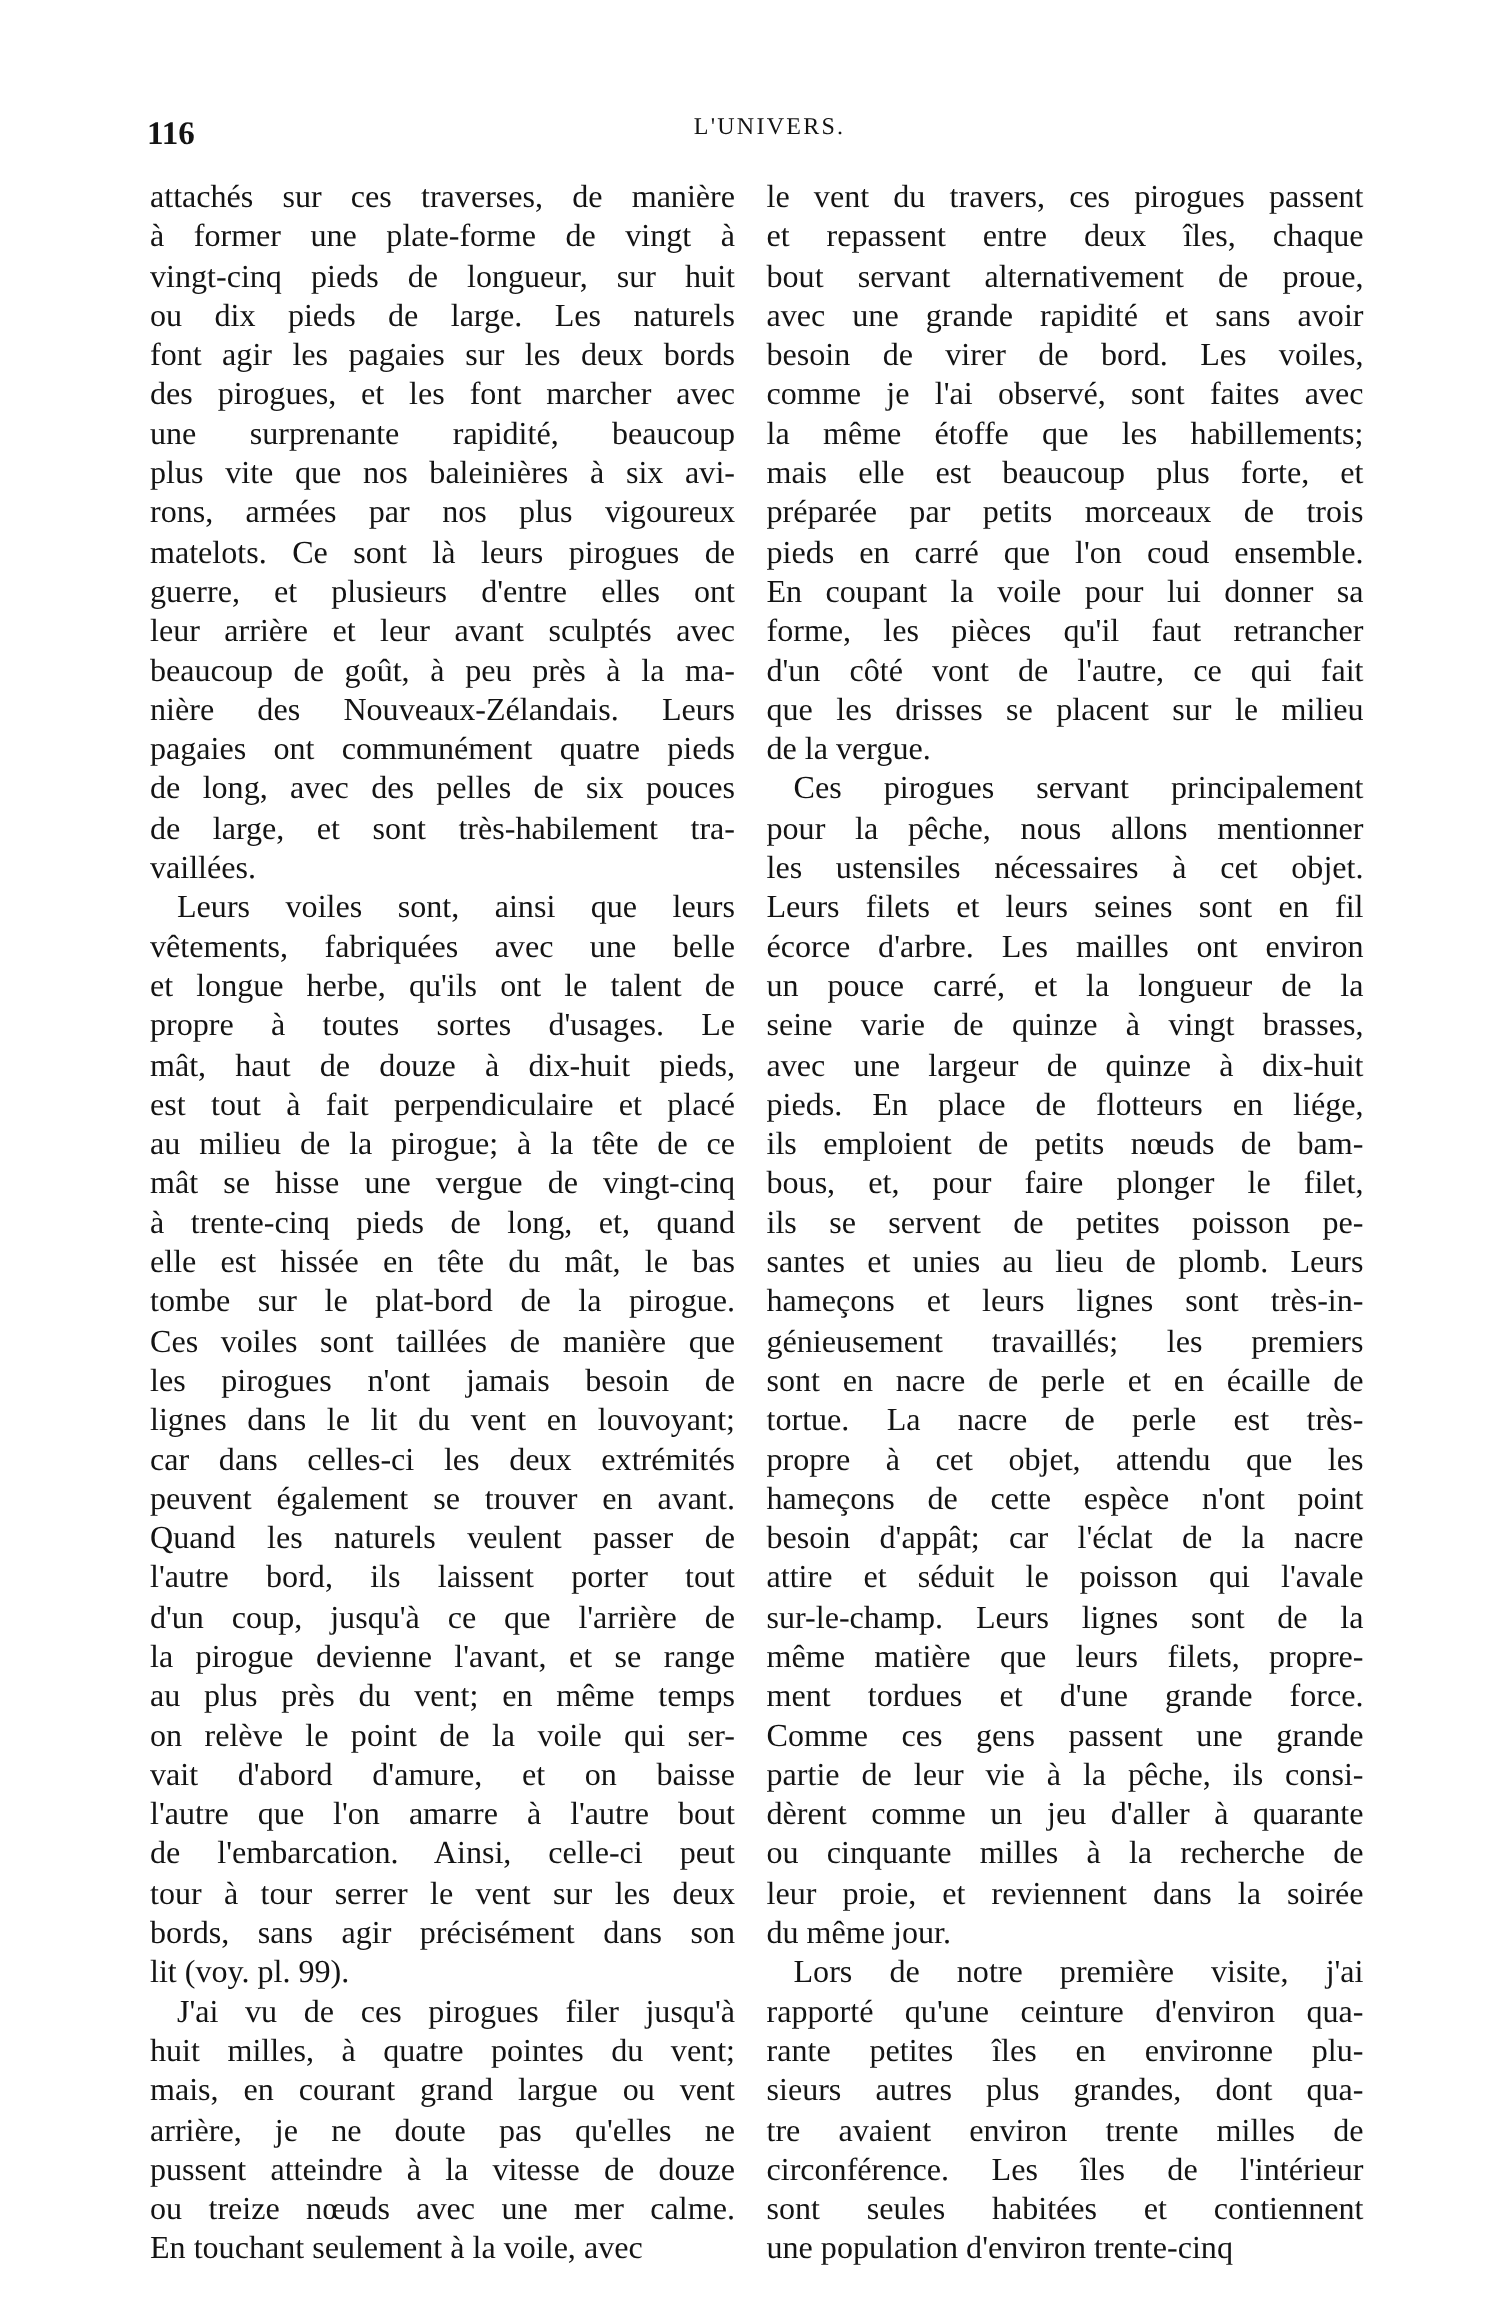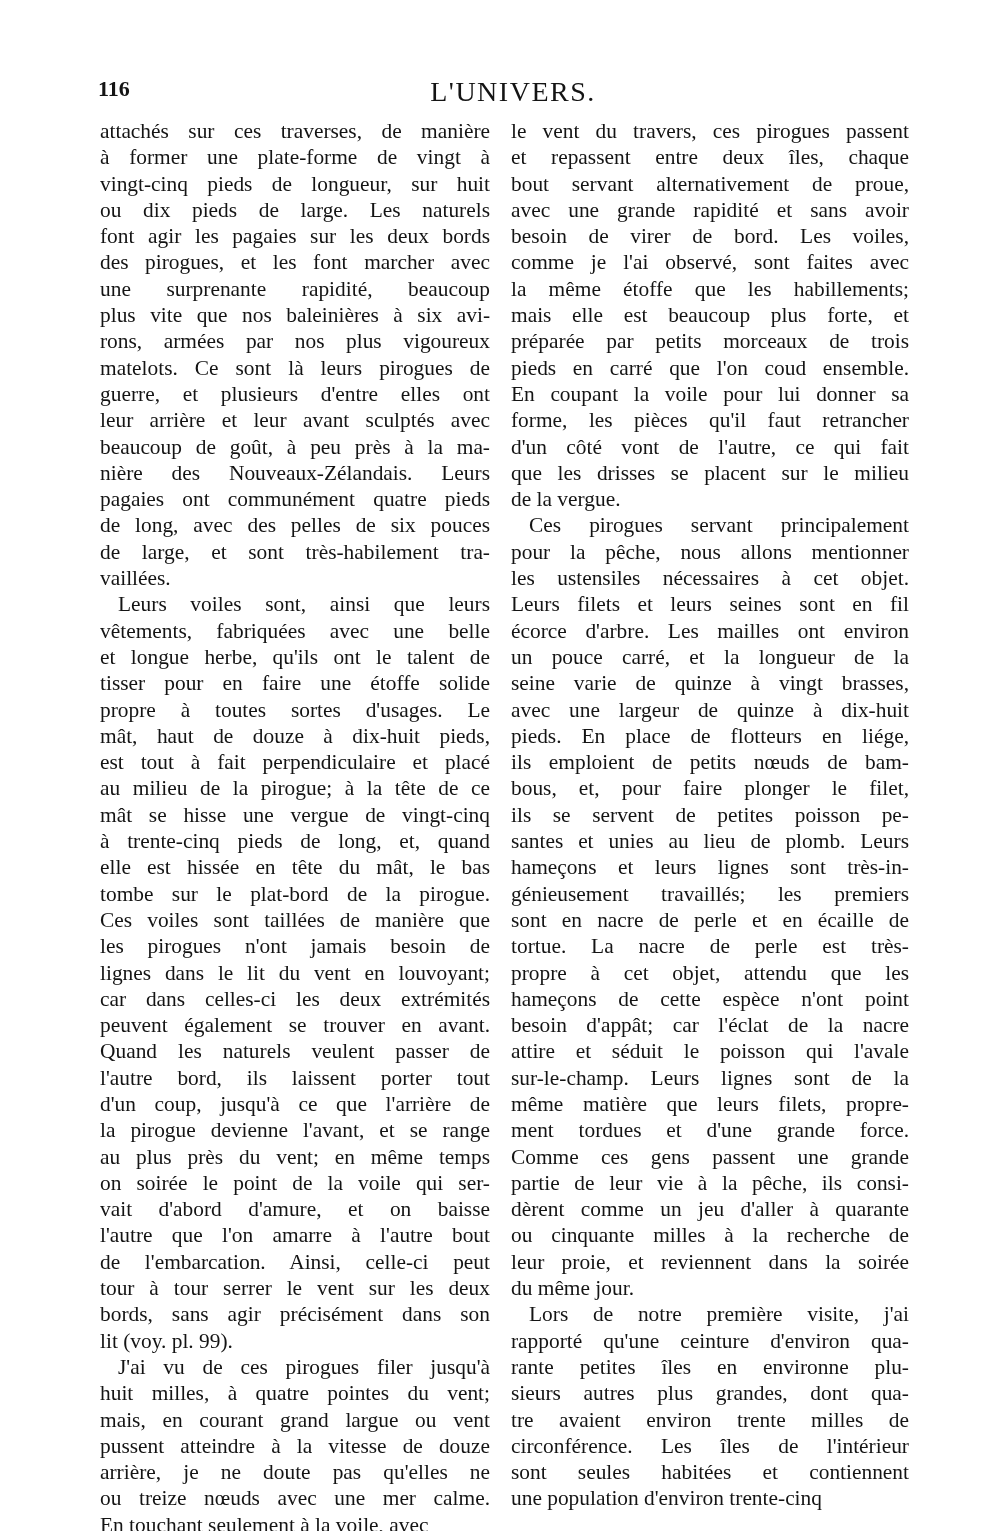--- a/index.html
+++ b/index.html
@@ -36,21 +36,21 @@
       font-size: 22px;
       font-weight: bold;
       letter-spacing: 0px;
     }
     .running-title {
       position: absolute;
       left: 0;
       right: 0;
       top: 0;
       text-align: center;
-      font-size: 28px;
+      font-size: 16px;
       letter-spacing: 1.5px;
     }
     .column {
       position: absolute;
       top: 118px;
       font-size: 21.4px;
       line-height: 26.3px;
       text-align: justify;
     }
     .col-left {
@@ -101,51 +101,50 @@
       <span class="line">leur arrière et leur avant sculptés avec</span>
       <span class="line">beaucoup de goût, à peu près à la ma-</span>
       <span class="line">nière des Nouveaux-Zélandais. Leurs</span>
       <span class="line">pagaies ont communément quatre pieds</span>
       <span class="line">de long, avec des pelles de six pouces</span>
       <span class="line">de large, et sont très-habilement tra-</span>
       <span class="line last">vaillées.</span>
       <span class="line indent">Leurs voiles sont, ainsi que leurs</span>
       <span class="line">vêtements, fabriquées avec une belle</span>
       <span class="line">et longue herbe, qu'ils ont le talent de</span>
-      <span class="line">tisser pour en faire une étoffe solide</span>
       <span class="line">propre à toutes sortes d'usages. Le</span>
       <span class="line">mât, haut de douze à dix-huit pieds,</span>
       <span class="line">est tout à fait perpendiculaire et placé</span>
       <span class="line">au milieu de la pirogue; à la tête de ce</span>
       <span class="line">mât se hisse une vergue de vingt-cinq</span>
       <span class="line">à trente-cinq pieds de long, et, quand</span>
       <span class="line">elle est hissée en tête du mât, le bas</span>
       <span class="line">tombe sur le plat-bord de la pirogue.</span>
       <span class="line">Ces voiles sont taillées de manière que</span>
       <span class="line">les pirogues n'ont jamais besoin de</span>
       <span class="line">lignes dans le lit du vent en louvoyant;</span>
       <span class="line">car dans celles-ci les deux extrémités</span>
       <span class="line">peuvent également se trouver en avant.</span>
       <span class="line">Quand les naturels veulent passer de</span>
       <span class="line">l'autre bord, ils laissent porter tout</span>
       <span class="line">d'un coup, jusqu'à ce que l'arrière de</span>
       <span class="line">la pirogue devienne l'avant, et se range</span>
       <span class="line">au plus près du vent; en même temps</span>
-      <span class="line">on soirée le point de la voile qui ser-</span>
+      <span class="line">on relève le point de la voile qui ser-</span>
       <span class="line">vait d'abord d'amure, et on baisse</span>
       <span class="line">l'autre que l'on amarre à l'autre bout</span>
       <span class="line">de l'embarcation. Ainsi, celle-ci peut</span>
       <span class="line">tour à tour serrer le vent sur les deux</span>
       <span class="line">bords, sans agir précisément dans son</span>
       <span class="line last">lit (voy. pl. 99).</span>
       <span class="line indent">J'ai vu de ces pirogues filer jusqu'à</span>
       <span class="line">huit milles, à quatre pointes du vent;</span>
       <span class="line">mais, en courant grand largue ou vent</span>
+      <span class="line">arrière, je ne doute pas qu'elles ne</span>
       <span class="line">pussent atteindre à la vitesse de douze</span>
-      <span class="line">arrière, je ne doute pas qu'elles ne</span>
       <span class="line">ou treize nœuds avec une mer calme.</span>
       <span class="line last">En touchant seulement à la voile, avec</span>
     </div>
   <div class="column col-right" id="col-right">
       <span class="line">le vent du travers, ces pirogues passent</span>
       <span class="line">et repassent entre deux îles, chaque</span>
       <span class="line">bout servant alternativement de proue,</span>
       <span class="line">avec une grande rapidité et sans avoir</span>
       <span class="line">besoin de virer de bord. Les voiles,</span>
       <span class="line">comme je l'ai observé, sont faites avec</span>

